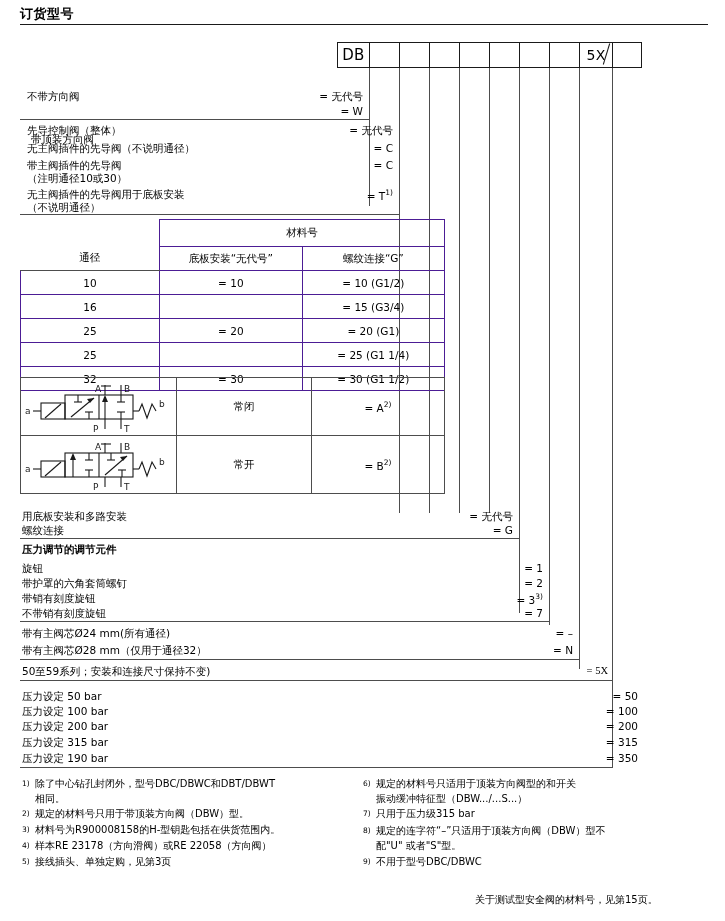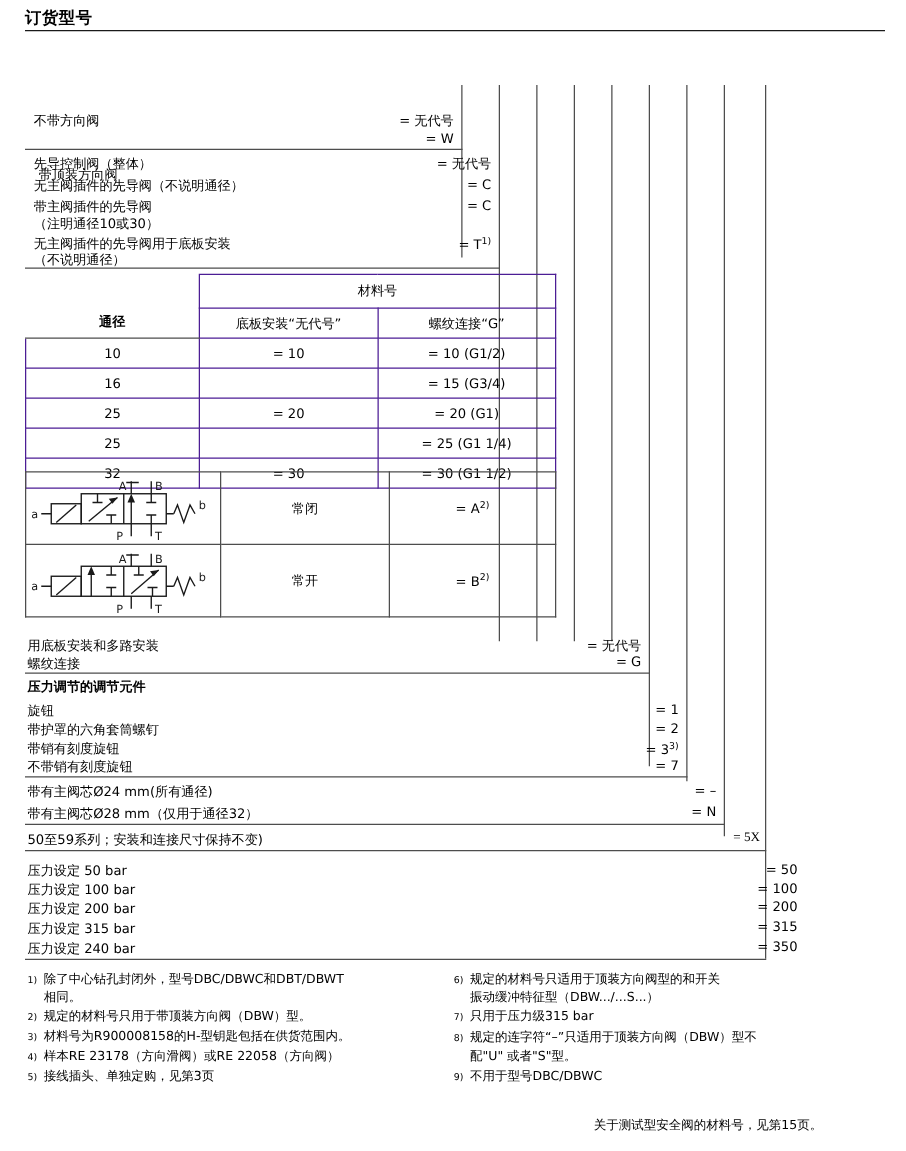--- a/index.html
+++ b/index.html
@@ -60,21 +60,21 @@
     position:absolute;left:20px;top:219px;width:425px;
     border-collapse:collapse;
     font-size:10.5px;
   }
   .mtable td,.mtable th{
     border:1px solid #4c1d95;
     text-align:center;vertical-align:middle;
     padding:3px 2px;font-weight:normal;
     height:17px;
   }
-  .mtable .c1{width:140px;font-weight:bold;}
+  .mtable .c1{width:140px;}
   .mtable .c2{width:143px;}
   .mtable .c3{width:142px;}
   .mtable .hdrtop{height:20px;}
 
   
   .symtable{
     position:absolute;left:20px;top:377px;width:425px;
     border-collapse:collapse;font-size:10.5px;
   }
   .symtable td{
@@ -97,20 +97,37 @@
   .closing{position:absolute;font-size:10px;}
 </style>
 </head>
 <body>
 
 <div class="page">
 
   <div class="title">订货型号</div>
   <div class="title-rule"></div>
 
+  <div class="codebar">
+    <div class="cell dbcell">DB</div>
+    <div class="cell"></div>
+    <div class="cell"></div>
+    <div class="cell"></div>
+    <div class="cell"></div>
+    <div class="cell"></div>
+    <div class="cell"></div>
+    <div class="cell"></div>
+    <div class="cell wide">
+      <span class="slashwrap">
+        <span>5X</span>
+        <span class="slash"></span>
+      </span>
+    </div>
+    <div class="cell"></div>
+  </div>
 
   <div class="vline" style="left:369px;top:68px;height:138px;"></div>
   <div class="vline" style="left:399px;top:68px;height:445px;"></div>
   <div class="vline" style="left:429px;top:68px;height:445px;"></div>
   <div class="vline" style="left:459px;top:68px;height:445px;"></div>
   <div class="vline" style="left:489px;top:68px;height:445px;"></div>
   <div class="vline" style="left:519px;top:68px;height:545px;"></div>
   <div class="vline" style="left:549px;top:68px;height:557px;"></div>
   <div class="vline" style="left:579px;top:68px;height:601px;"></div>
   <div class="vline" style="left:612px;top:68px;height:699px;"></div>
@@ -336,21 +353,21 @@
 
   <div class="opt" style="left:22px;top:705px;">压力设定 100 bar</div>
   <div class="val" style="left:575px;top:705px;width:63px;">= 100</div>
 
   <div class="opt" style="left:22px;top:720px;">压力设定 200 bar</div>
   <div class="val" style="left:575px;top:720px;width:63px;">= 200</div>
 
   <div class="opt" style="left:22px;top:736px;">压力设定 315 bar</div>
   <div class="val" style="left:575px;top:736px;width:63px;">= 315</div>
 
-  <div class="opt" style="left:22px;top:752px;">压力设定 240 bar</div>
+  <div class="opt" style="left:22px;top:752px;">压力设定 190 bar</div>
   <div class="val" style="left:575px;top:752px;width:63px;">= 350</div>
 
   <div class="hline" style="left:20px;top:767px;width:593px;"></div>
 
   <div class="fn" style="left:22px;top:777px;">
     <span class="num">1)</span>
     <span class="txt">除了中心钻孔封闭外，型号DBC/DBWC和DBT/DBWT</span>
     <span class="cont" style="top:15px;">相同。</span>
   </div>
 

